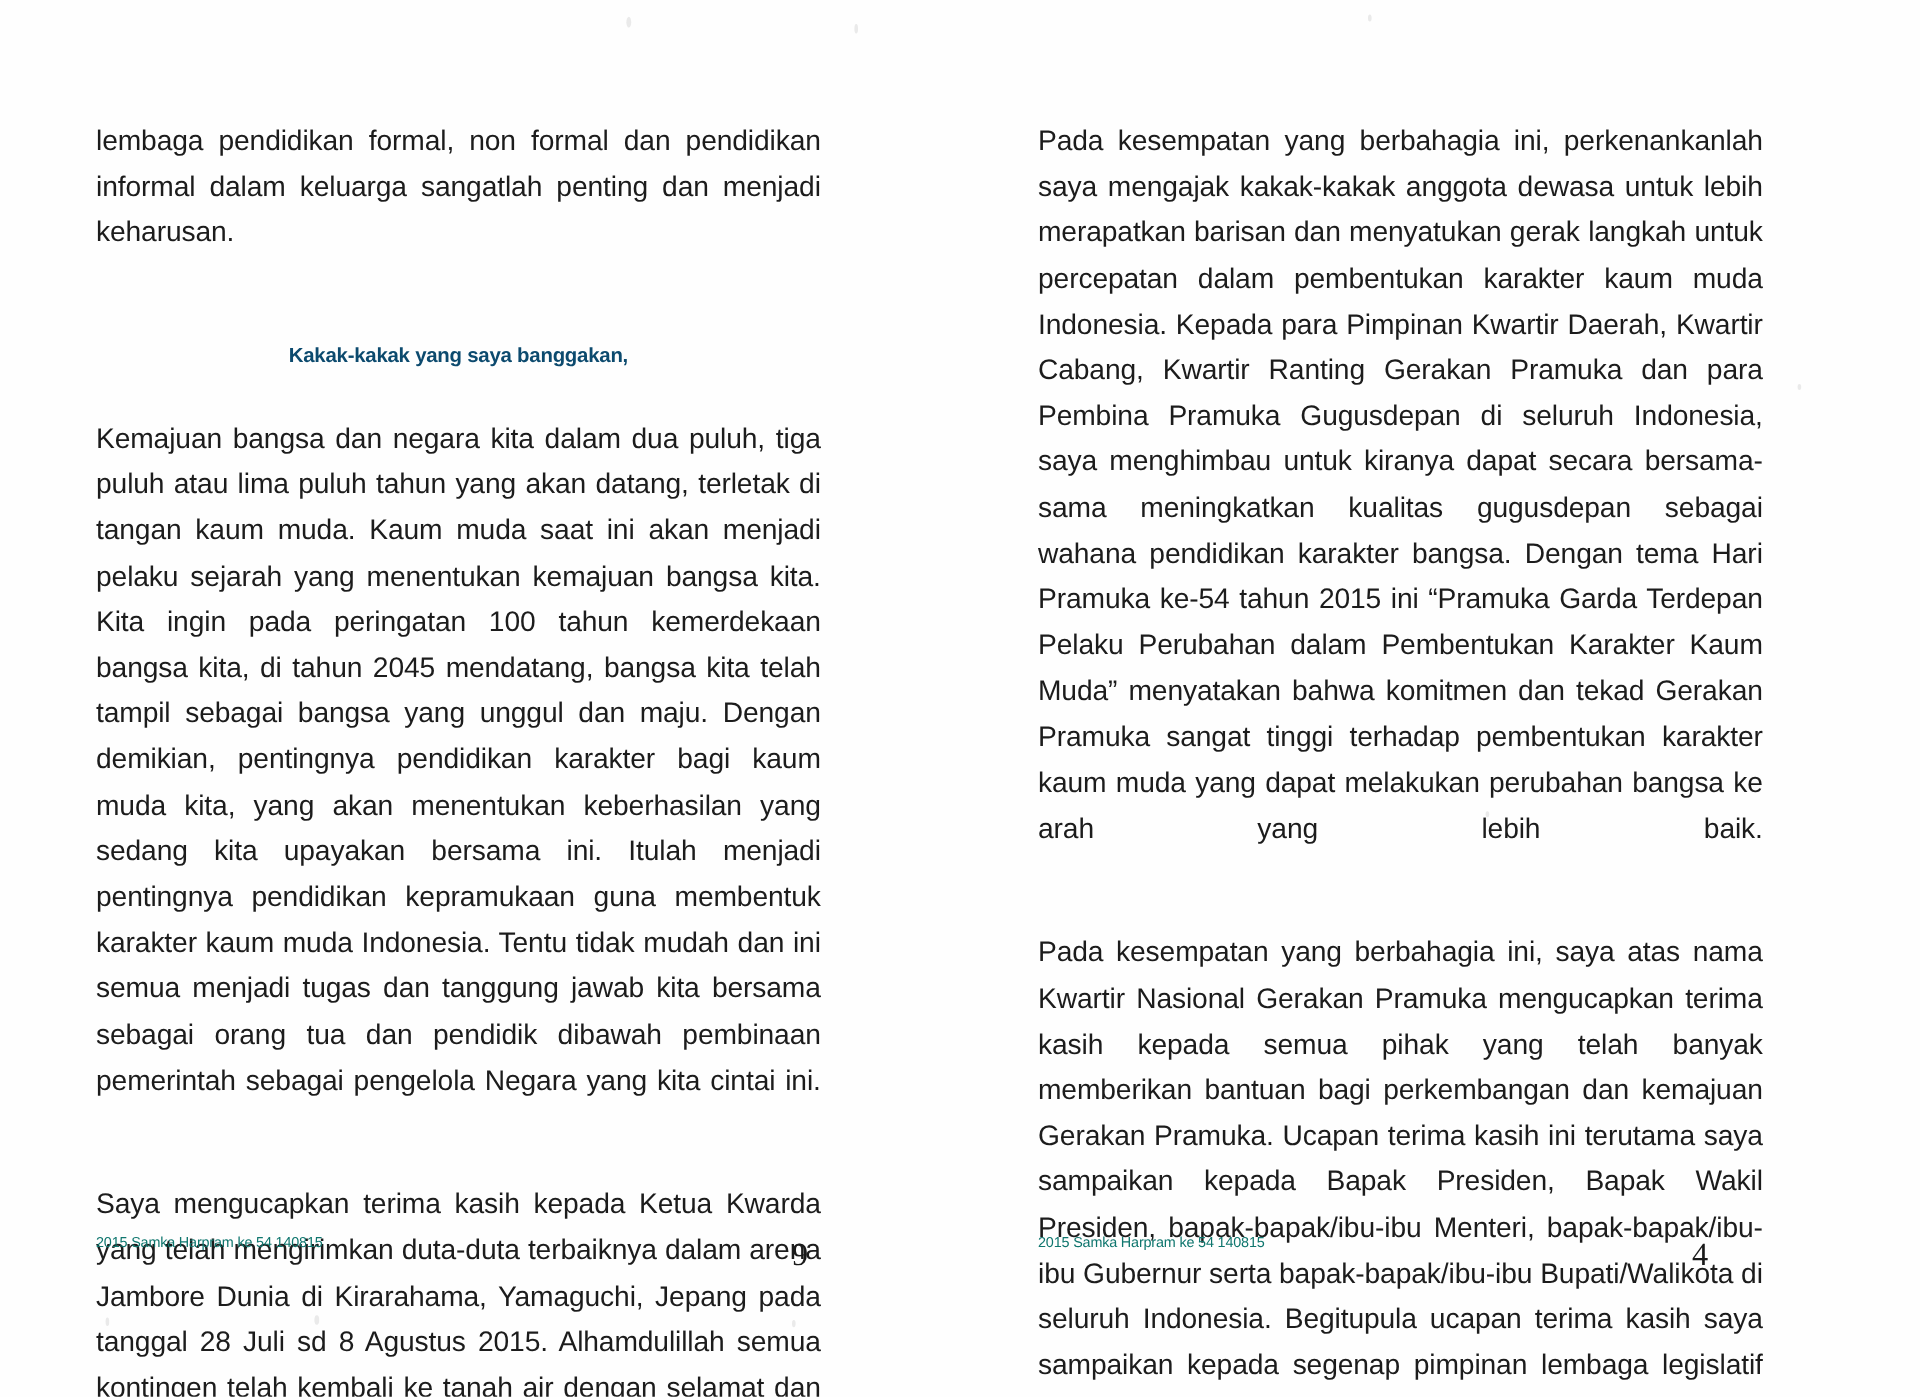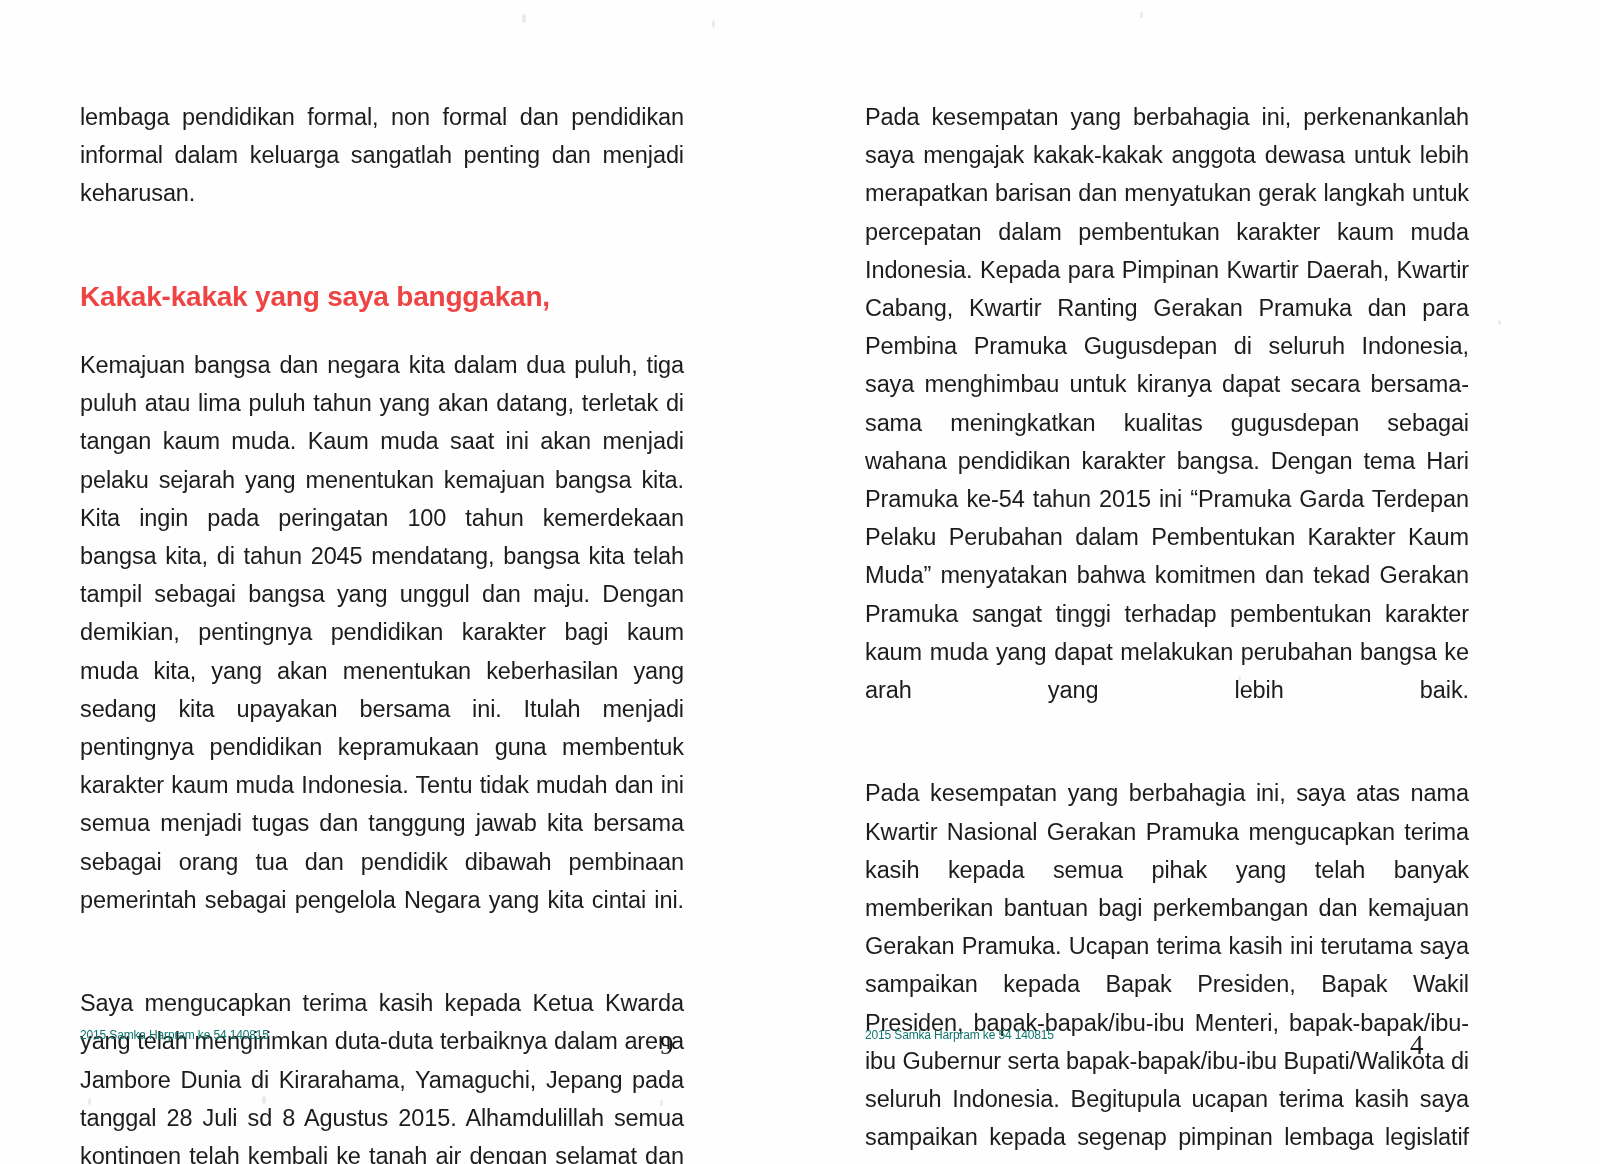--- a/index.html
+++ b/index.html
@@ -57,26 +57,26 @@
     text-align: justify;
     text-justify: inter-word;
     letter-spacing: -0.1px;
     word-spacing: 0px;
     color: #1c1c1c;
   }
   p.para:last-child { margin-bottom: 0; }
 
   p.heading {
     margin: 0 0 30px 0;
-    font-size: 28px;
+    font-size: 17px;
     line-height: 38.2px;
     font-weight: bold;
-    text-align: left;
+    text-align: center;
     letter-spacing: -0.2px;
-    color: #ef4444;
+    color: #0c4a6e;
   }
 
   
   p.para::after {
     content: "";
     display: inline-block;
     width: 100%;
   }
 
   .footer {

